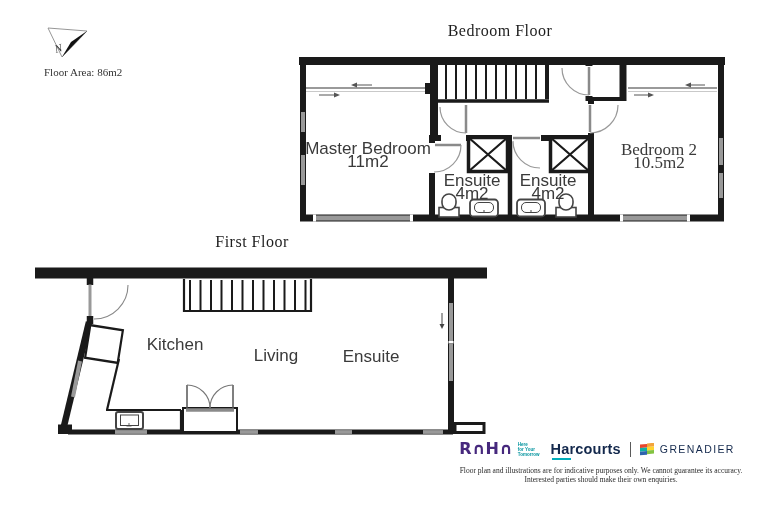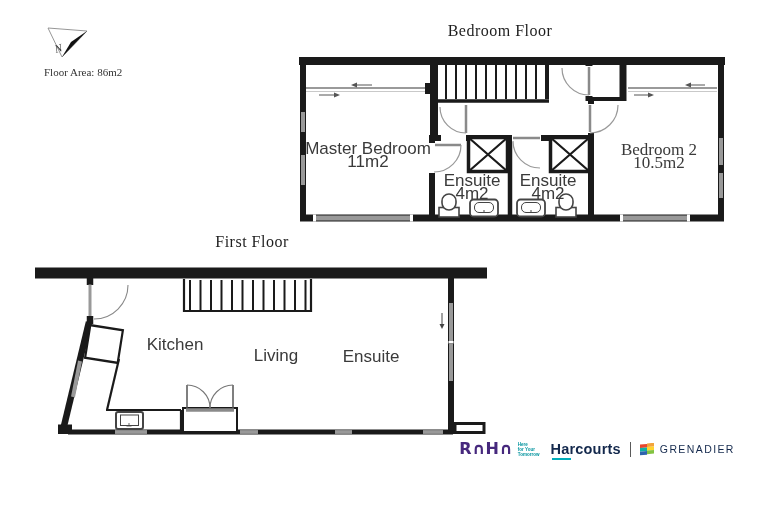--- a/index.html
+++ b/index.html
@@ -253,15 +253,17 @@
         <rect x="0" y="5.1" width="7" height="3.6" fill="#10b0a3"></rect>
         <rect x="7" y="4.6" width="7" height="3.6" fill="#ffd42e"></rect>
         <rect x="0" y="8.7" width="7" height="3.6" fill="#2e63ad"></rect>
         <rect x="7" y="8.2" width="7" height="3.6" fill="#83c341"></rect>
       </g>
     </svg>
     <span class="grenadier">GRENADIER</span>
   </div>
 
   <div id="disclaimer">
+    <div>Floor plan and illustrations are for indicative purposes only. We cannot guarantee its accuracy.</div>
+    <div>Interested parties should make their own enquiries.</div>
   </div>
 
 </div>
 
 </body></html>

